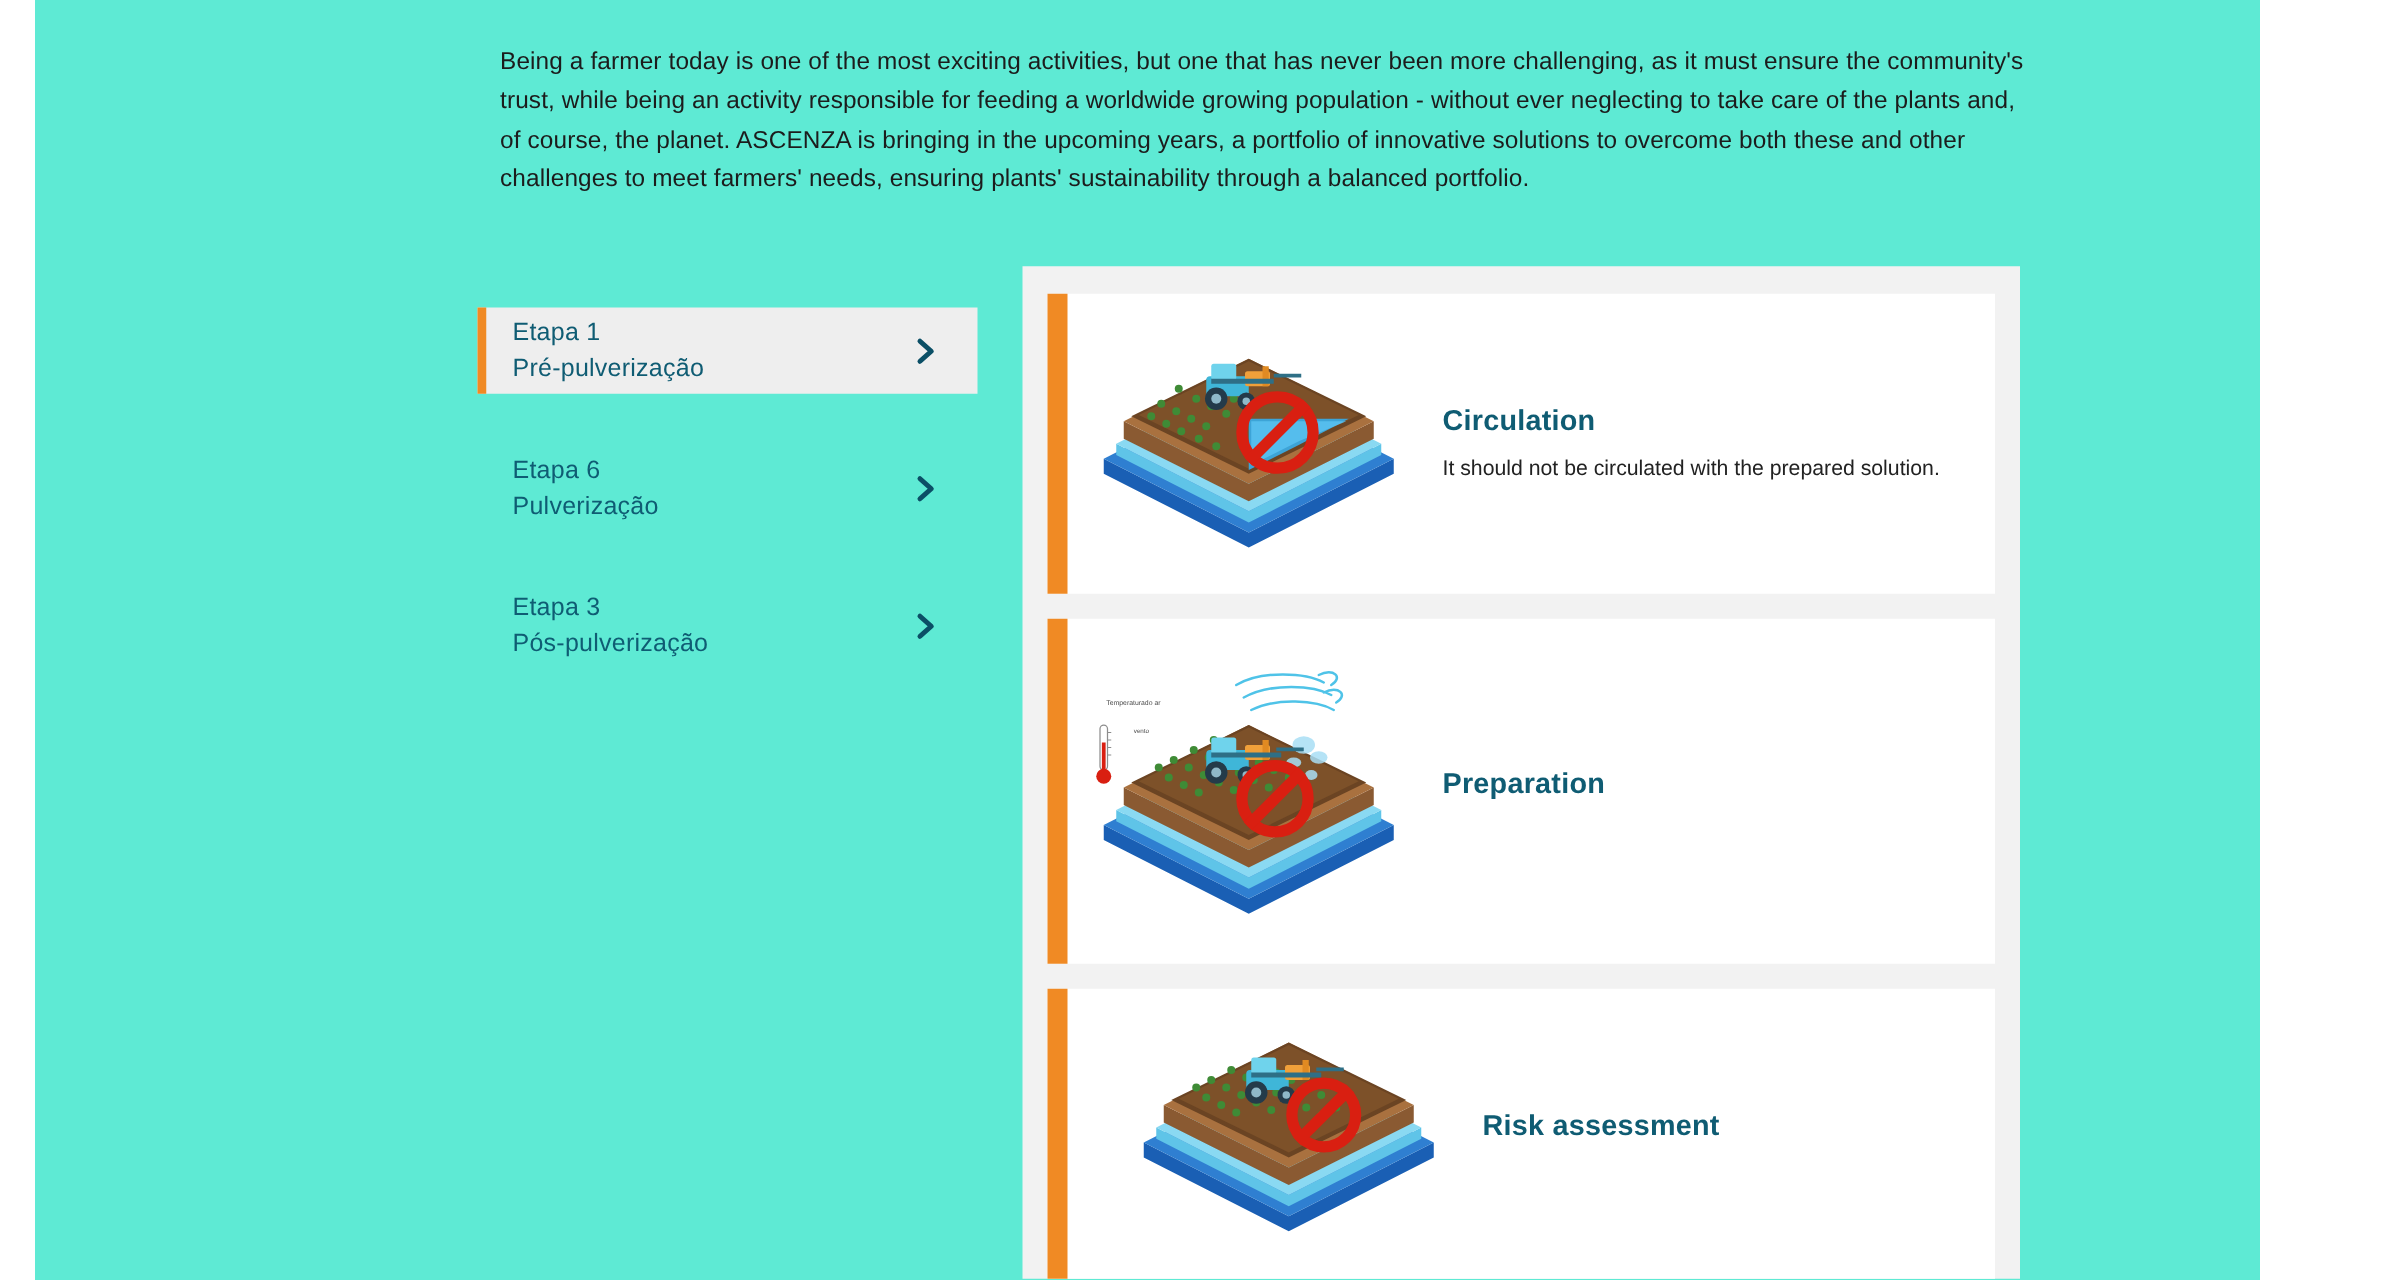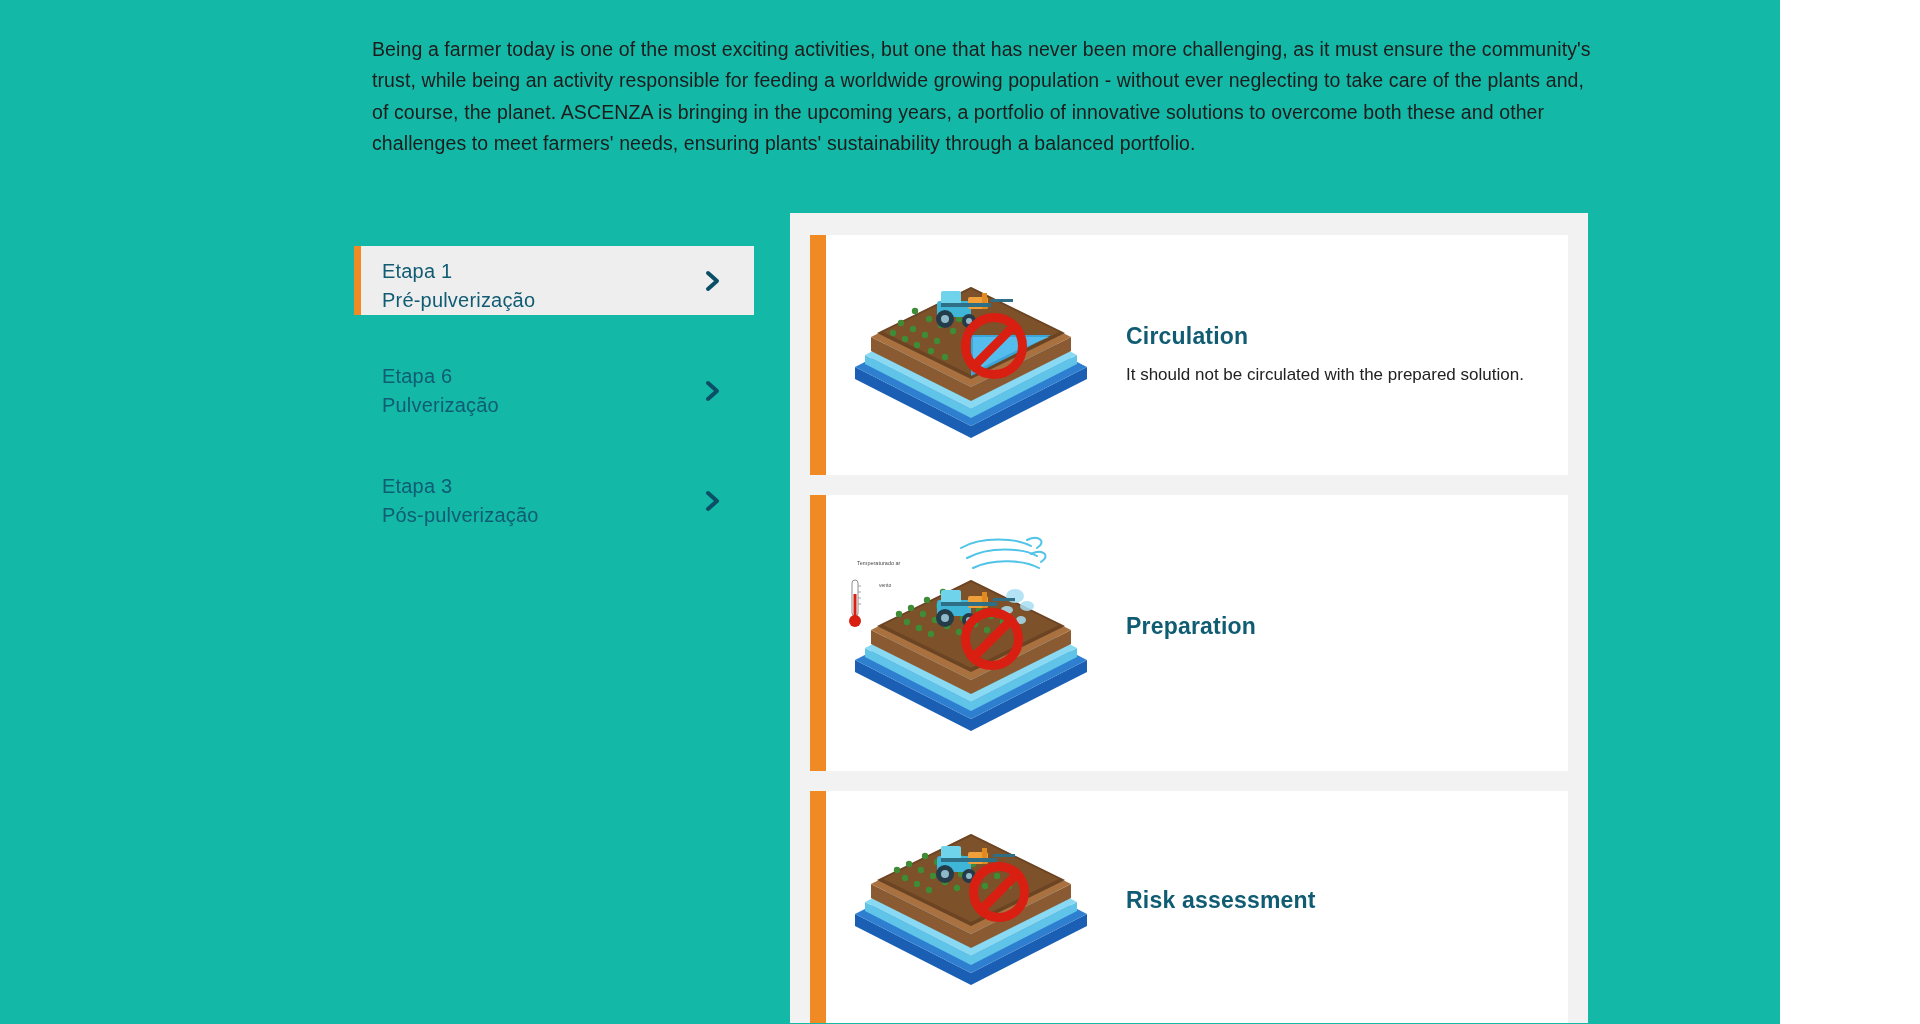--- a/index.html
+++ b/index.html
@@ -9,21 +9,22 @@
     height: 1024px;
     background: #ffffff;
     font-family: "Liberation Sans", sans-serif;
     overflow: hidden;
   }
 
   #page {
     position: relative;
     width: 1780px;
     height: 1024px;
-    background: #14b8a6;
+    background: #5eead4;
+    margin-left: 28px;
   }
 
   
   .intro {
     position: absolute;
     left: 372px;
     top: 14px;
     width: 1222px;
     font-size: 19.5px;
     line-height: 31.5px;
@@ -46,21 +47,20 @@
     align-items: center;
     box-sizing: border-box;
     padding-left: 28px;
     margin-bottom: 41px;
     cursor: pointer;
   }
   .step.active {
     background: #eeeeee;
     border-left: 7px solid #f08a24;
     padding-left: 21px;
-    align-items: flex-end;
   }
 
   .step-labels {
     display: flex;
     flex-direction: column;
     justify-content: center;
     line-height: 29px;
   }
   .step-line1, .step-line2 {
     font-size: 20px;
@@ -97,21 +97,21 @@
     position: relative;
     background: #ffffff;
     box-sizing: border-box;
     display: flex;
     align-items: center;
     margin-bottom: 20px;
     border-left: 16px solid #f08a24;
   }
   .card.h1 { height: 240px; }
   .card.h2 { height: 276px; }
-  .card.h3 { height: 232px; }
+  .card.h3 { height: 232px; padding-left: 32px; }
 
   .card-img {
     position: relative;
     width: 290px;
     flex: 0 0 290px;
     display: flex;
     align-items: center;
     justify-content: center;
   }
 

